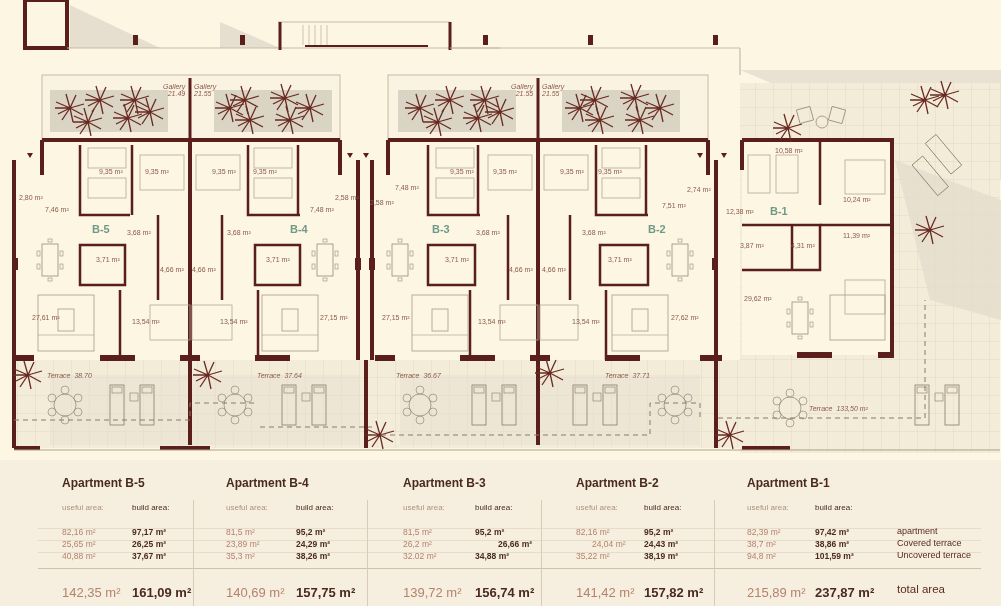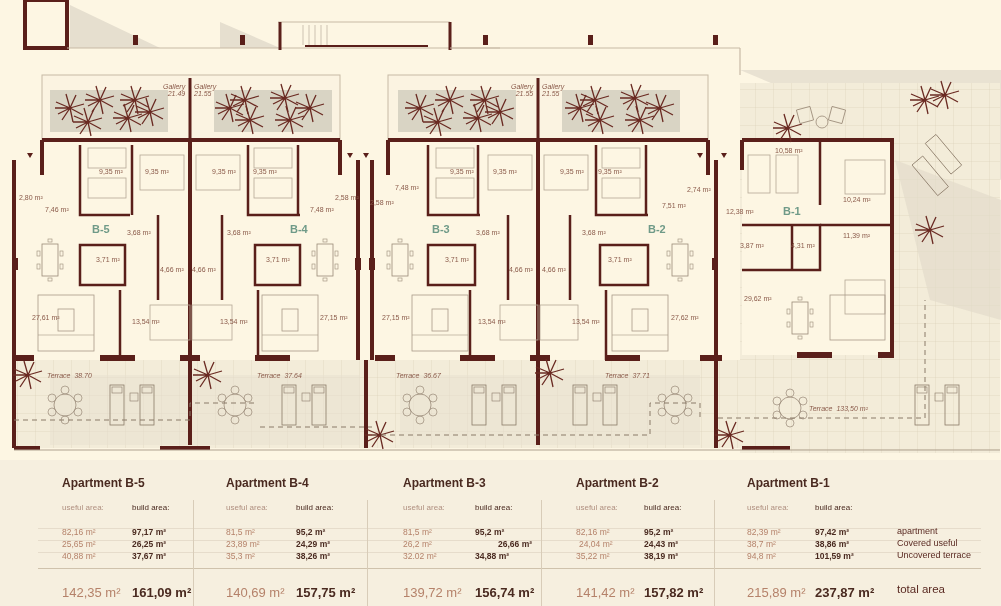--- a/index.html
+++ b/index.html
@@ -286,21 +286,21 @@
 
   <div class="lbl it" style="left:163px;top:83px;text-align:right;"><span>Gallery</span><br><span>21.49</span></div>
   <div class="lbl it" style="left:194px;top:83px;"><span>Gallery</span><br><span>21.55</span></div>
   <div class="lbl it" style="left:511px;top:83px;text-align:right;"><span>Gallery</span><br><span>21.55</span></div>
   <div class="lbl it" style="left:542px;top:83px;"><span>Gallery</span><br><span>21.55</span></div>
 
   <div class="unit" style="left:92px;top:223px;">B-5</div>
   <div class="unit" style="left:290px;top:223px;">B-4</div>
   <div class="unit" style="left:432px;top:223px;">B-3</div>
   <div class="unit" style="left:648px;top:223px;">B-2</div>
-  <div class="unit" style="left:770px;top:205px;margin-left:13px;">B-1</div>
+  <div class="unit" style="left:770px;top:205px;">B-1</div>
 
   <div class="lbl" style="left:99px;top:168px;">9,35 m²</div>
   <div class="lbl" style="left:145px;top:168px;">9,35 m²</div>
   <div class="lbl" style="left:45px;top:206px;">7,46 m²</div>
   <div class="lbl" style="left:19px;top:194px;">2,80 m²</div>
   <div class="lbl" style="left:127px;top:229px;">3,68 m²</div>
   <div class="lbl" style="left:96px;top:256px;">3,71 m²</div>
   <div class="lbl" style="left:160px;top:266px;">4,66 m²</div>
   <div class="lbl" style="left:32px;top:314px;">27,61 m²</div>
   <div class="lbl" style="left:132px;top:318px;">13,54 m²</div>
@@ -401,21 +401,21 @@
     <div class="v b" style="left:72px;top:91px;">34,88 m²</div>
     <div class="tot u" style="left:0;">139,72 m²</div>
     <div class="tot b" style="left:72px;">156,74 m²</div>
   </div>
 
   <div class="col" style="left:576px;">
     <div class="apt-title" style="left:0;">Apartment B-2</div>
     <div class="hdr u" style="left:0;">useful area:</div>
     <div class="hdr b" style="left:68px;">build area:</div>
     <div class="v u" style="left:0;top:67px;">82,16 m²</div>
-    <div class="v u" style="left:3px;top:79px;text-align:center;">24,04 m²</div>
+    <div class="v u" style="left:16px;top:79px;text-align:center;">24,04 m²</div>
     <div class="v u" style="left:0;top:91px;">35,22 m²</div>
     <div class="v b" style="left:68px;top:67px;">95,2 m²</div>
     <div class="v b" style="left:68px;top:79px;">24,43 m²</div>
     <div class="v b" style="left:68px;top:91px;">38,19 m²</div>
     <div class="tot u" style="left:0;">141,42 m²</div>
     <div class="tot b" style="left:68px;">157,82 m²</div>
   </div>
 
   <div class="col" style="left:747px;">
     <div class="apt-title" style="left:0;">Apartment B-1</div>
@@ -425,16 +425,16 @@
     <div class="v u" style="left:0;top:79px;">38,7 m²</div>
     <div class="v u" style="left:0;top:91px;">94,8 m²</div>
     <div class="v b" style="left:68px;top:67px;">97,42 m²</div>
     <div class="v b" style="left:68px;top:79px;">38,86 m²</div>
     <div class="v b" style="left:68px;top:91px;">101,59 m²</div>
     <div class="tot u" style="left:0;">215,89 m²</div>
     <div class="tot b" style="left:68px;text-align:center;">237,87 m²</div>
   </div>
 
   <div class="legend" style="top:66px;">apartment</div>
-  <div class="legend" style="top:78px;">Covered useful</div>
+  <div class="legend" style="top:78px;">Covered terrace</div>
   <div class="legend" style="top:90px;">Uncovered terrace</div>
   <div class="legend total">total area</div>
 </div>
 
 </body></html>

